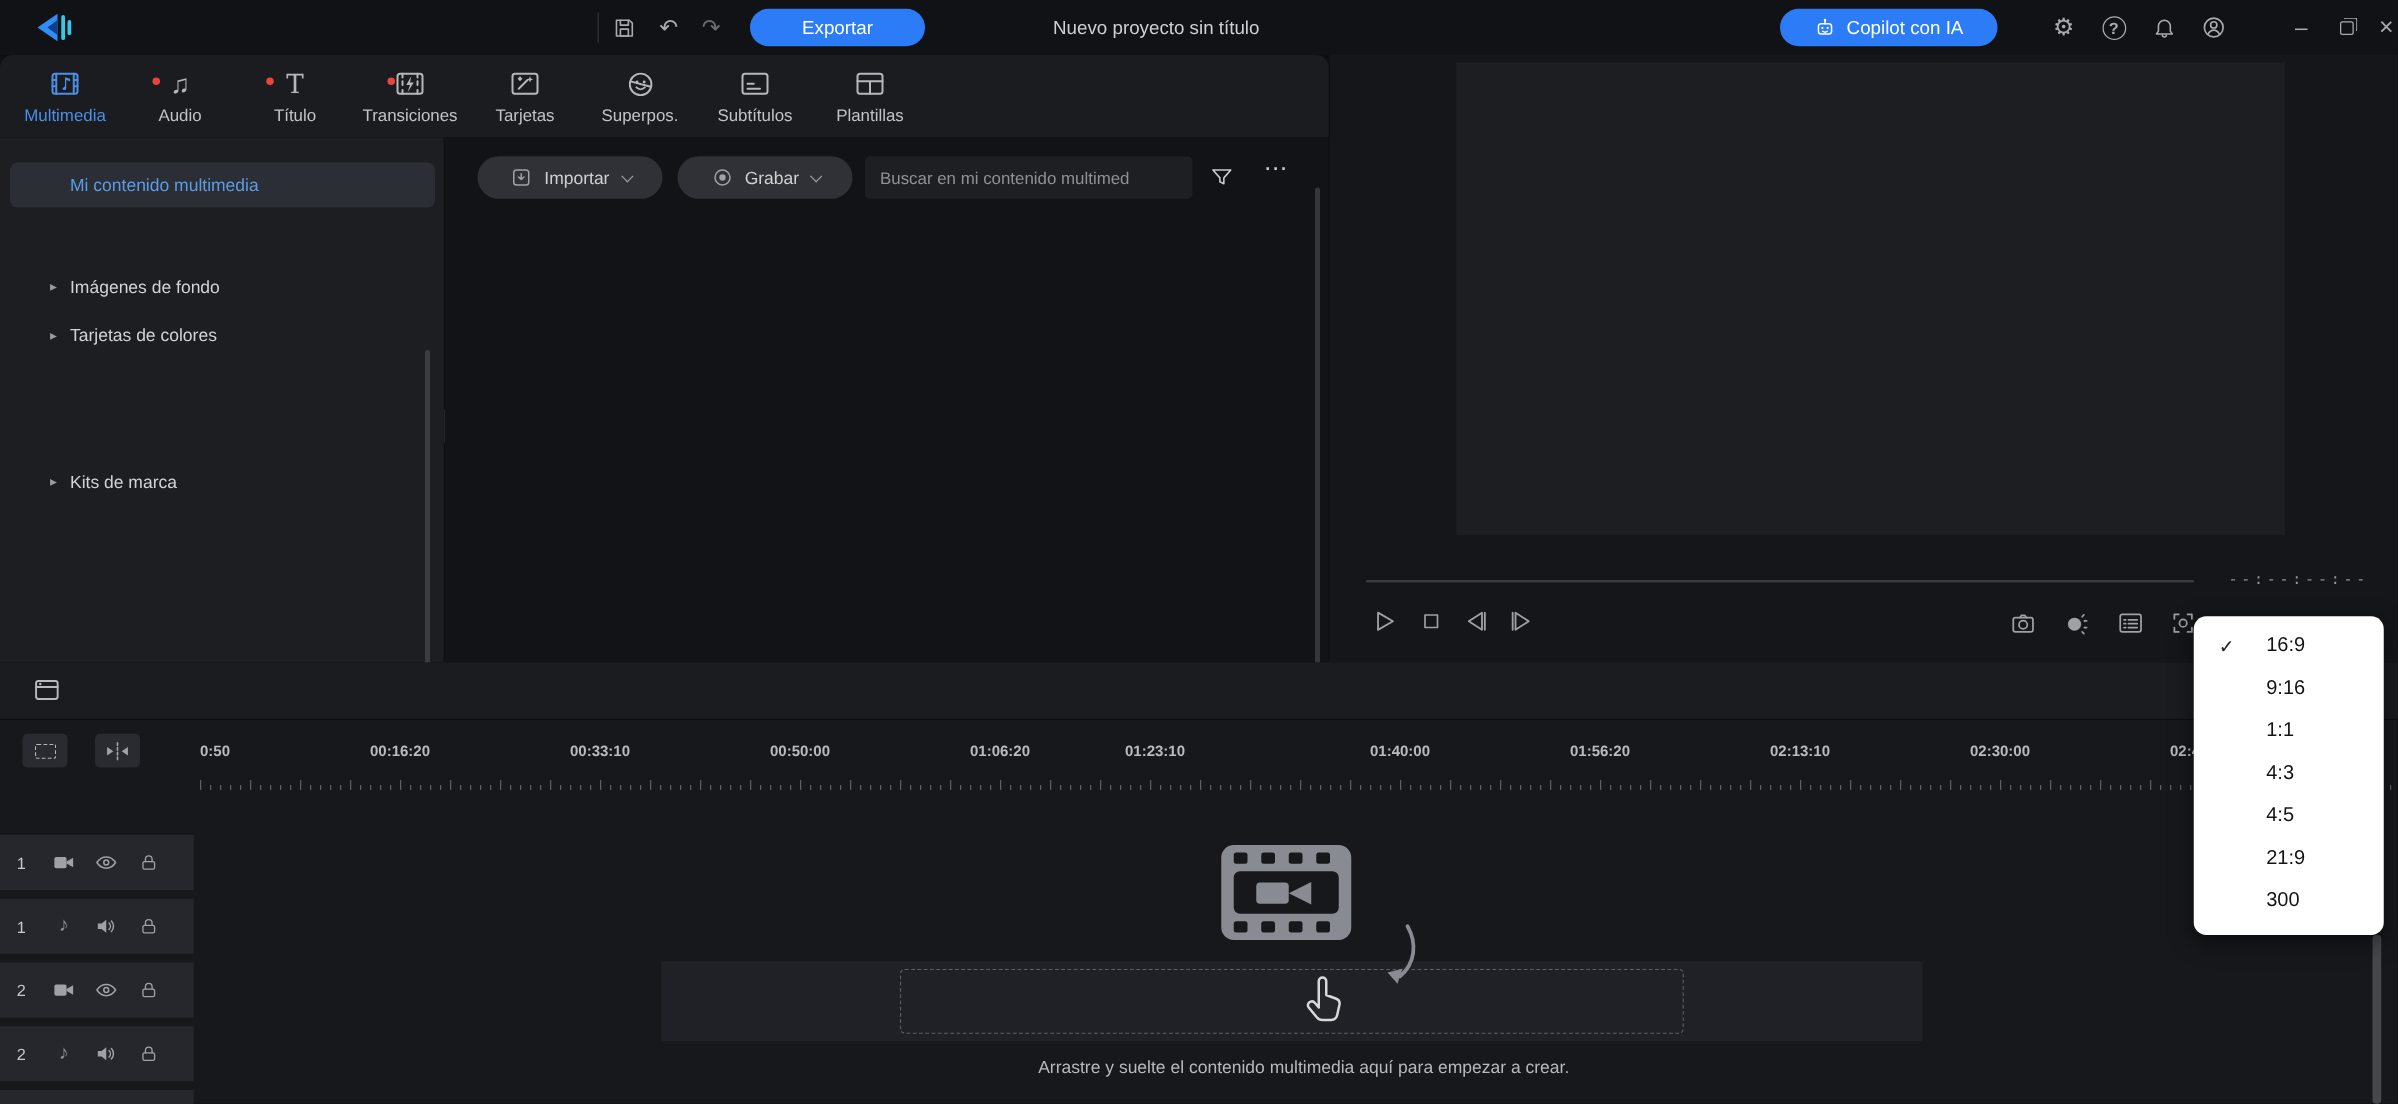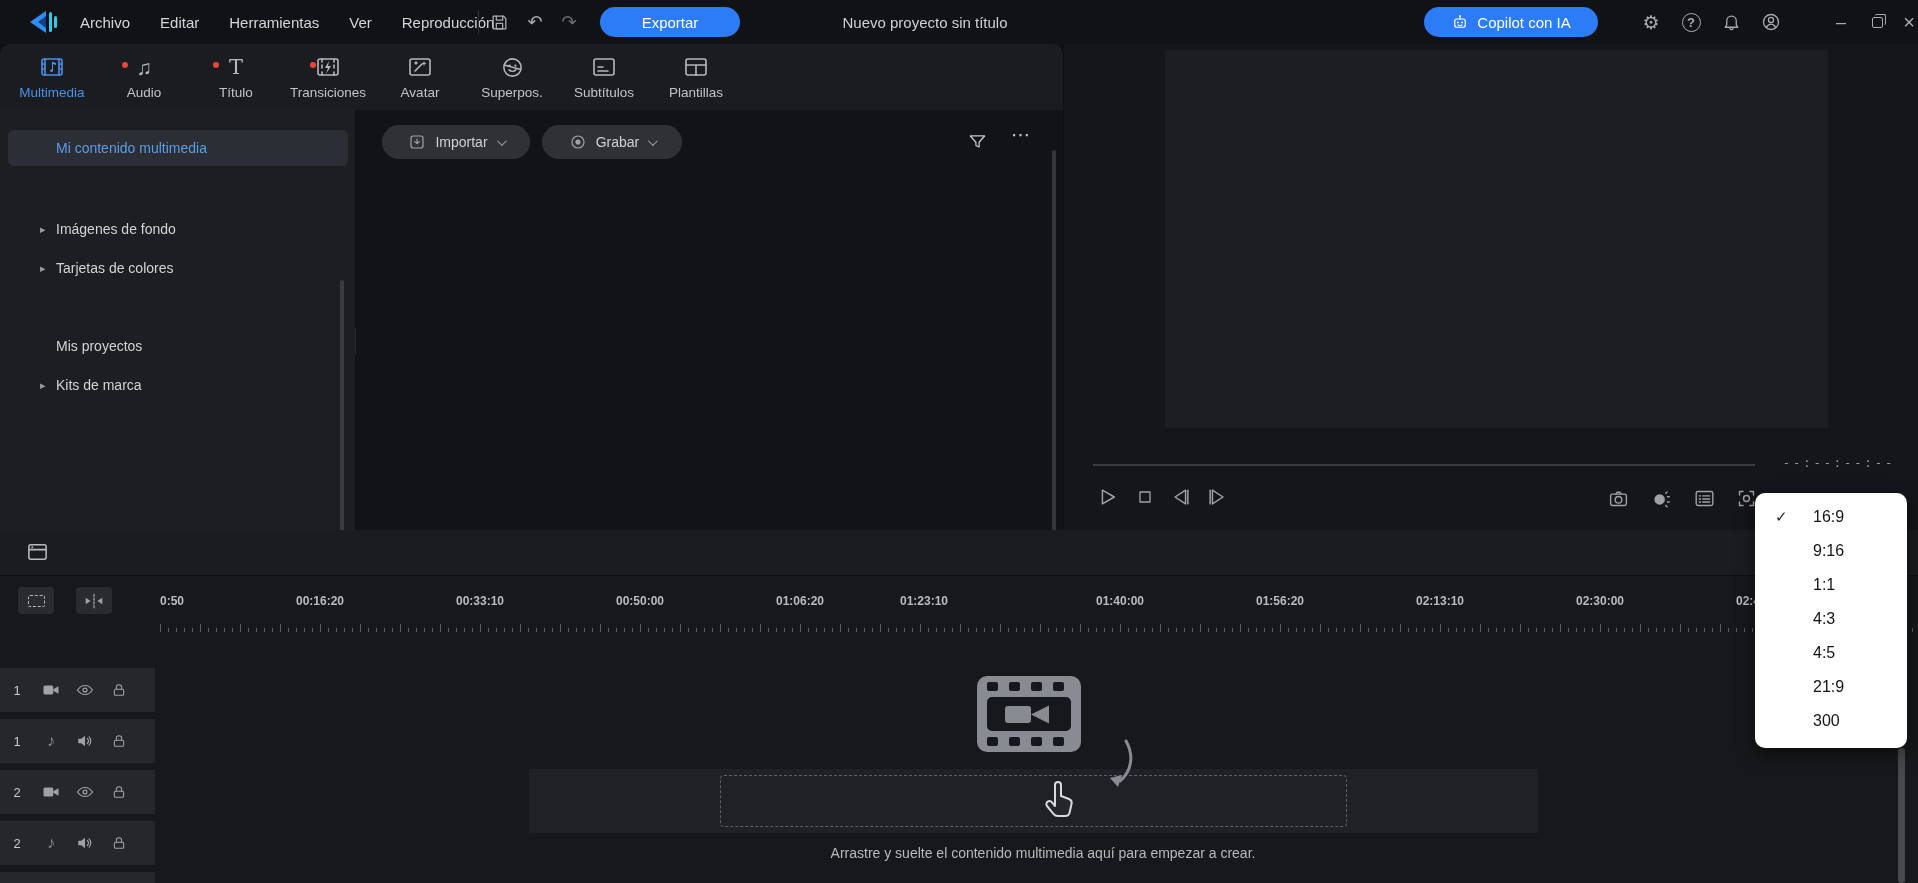--- a/index.html
+++ b/index.html
@@ -121,27 +121,20 @@
 
 <div id="header">
   <span id="logo" class="ico">
     <svg width="40" height="28" viewBox="0 0 40 28">
       <path class="fill" d="M22 3 6 14l16 11z" style="fill:#2e8df7"></path>
       <path class="fill" d="M22 8l-8 6 8 6z" style="fill:#123e86"></path>
       <rect class="fill" x="25" y="4" width="3" height="20" rx="1.5" style="fill:#35c8e8"></rect>
       <rect class="fill" x="30" y="8" width="3" height="12" rx="1.5" style="fill:#35c8e8"></rect>
     </svg>
   </span>
-  <div id="menus">
-    <span class="menu-item">Archivo</span>
-    <span class="menu-item">Editar</span>
-    <span class="menu-item">Herramientas</span>
-    <span class="menu-item">Ver</span>
-    <span class="menu-item">Reproducción</span>
-  </div>
   <div id="hdr-divider"></div>
   <span class="hdr-ico ico" style="left:484px">
     <svg width="19" height="19" viewBox="0 0 24 24">
         <path d="M4 4h13l3 3v13H4z"></path>
         <path d="M8 4v5h8V4"></path>
         <rect x="8" y="13" width="8" height="7"></rect>
       </svg>
   </span>
   <span class="hdr-ico glyph-btn" style="left:520px">↶</span>
   <span class="hdr-ico glyph-btn" style="left:554px; color:#6b6d70">↷</span>
@@ -222,21 +215,21 @@
   </div>
   <div class="tab">
     <span class="t-ico ico">
       <svg width="24" height="22" viewBox="0 0 24 22">
           <rect x="2" y="3" width="20" height="16" rx="2"></rect>
           <path d="M7 15l7-7"></path>
           <path class="fill" d="M16 5l.7 1.8L18.5 7.5l-1.8.7L16 10l-.7-1.8-1.8-.7 1.8-.7z"></path>
           <path d="M8 6v2M7 7h2"></path>
         </svg>
     </span>
-    <span class="t-label">Avatar</span>
+    <span class="t-label">Tarjetas</span>
   </div>
   <div class="tab">
     <span class="t-ico ico">
       <svg width="23" height="23" viewBox="0 0 24 24">
           <circle cx="12" cy="12" r="9"></circle>
           <circle class="fill" cx="9" cy="10" r="1.2"></circle>
           <circle class="fill" cx="15" cy="10" r="1.2"></circle>
           <path d="M8.5 14.5c2 2 5 2 7 0"></path>
           <path d="M3.5 9.5L20.5 14"></path>
         </svg>
@@ -268,23 +261,20 @@
     <span class="lbl" style="color: rgb(92, 156, 230);">Mi contenido multimedia</span>
   </div>
   <div class="sb-item" style="top:101px">
     <span class="tree-arrow">▸</span>
     <span class="lbl">Imágenes de fondo</span>
   </div>
   <div class="sb-item" style="top:140px">
     <span class="tree-arrow">▸</span>
     <span class="lbl">Tarjetas de colores</span>
   </div>
-  <div class="sb-item" style="top:218px">
-    <span class="lbl">Mis proyectos</span>
-  </div>
   <div class="sb-item" style="top:257px">
     <span class="tree-arrow">▸</span>
     <span class="lbl">Kits de marca</span>
   </div>
   <div id="sb-scroll"></div>
   <div id="sb-tools">
     <span class="ico" style="color:#6f7175">
       <svg width="22" height="22" viewBox="0 0 24 24">
           <path d="M4 13l9-9h5l2 2v5l-9 9z"></path>
           <circle cx="15.5" cy="8.5" r="1.4"></circle>
@@ -314,20 +304,21 @@
   <button class="pill-btn" id="record-btn">
     <span class="ico">
       <svg width="18" height="18" viewBox="0 0 24 24">
           <circle cx="12" cy="12" r="8"></circle>
           <circle class="fill" cx="12" cy="12" r="3.4"></circle>
         </svg>
     </span>
     <span>Grabar</span>
     <span class="chev"></span>
   </button>
+  <input id="search-box" placeholder="Buscar en mi contenido multimed" style="">
   <span id="filter-ico" class="ico" style="color:#caccce">
     <svg width="19" height="19" viewBox="0 0 24 24">
         <path d="M3 5h18l-7 8v6l-4-2v-4z"></path>
       </svg>
   </span>
   <span id="more-ico">⋯</span>
   <div id="media-scroll"></div>
 
 </div>
 

